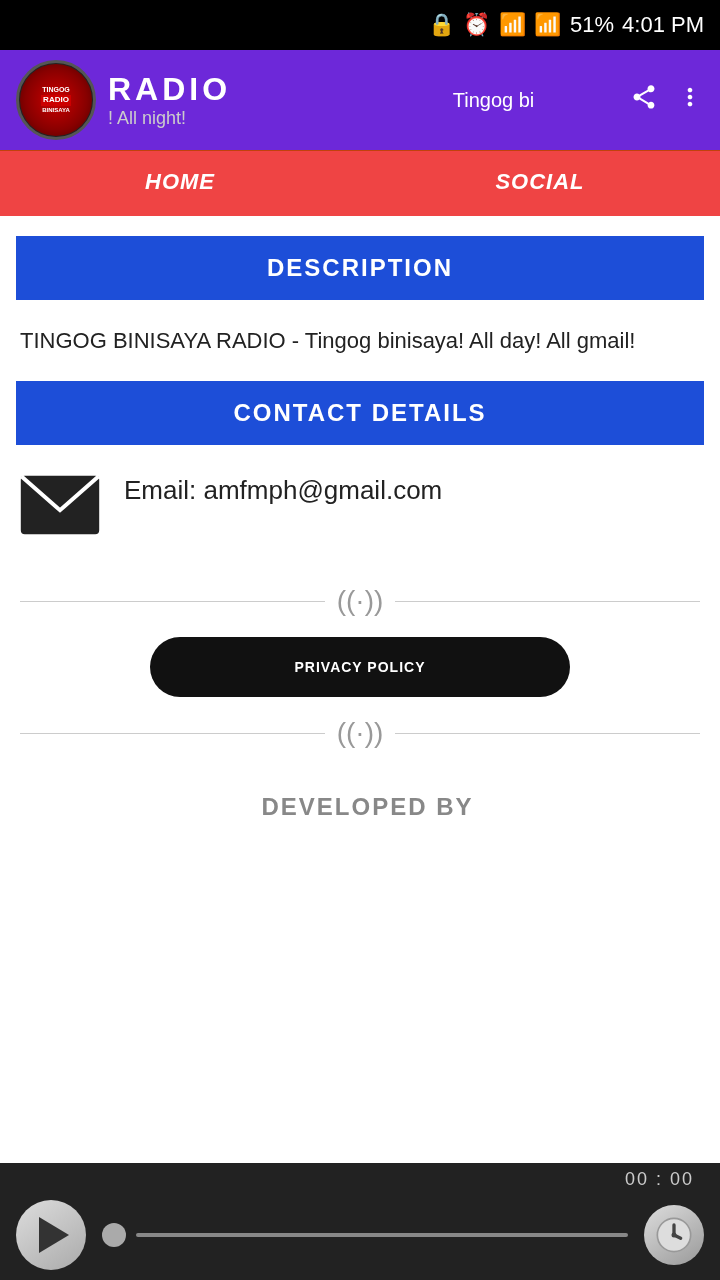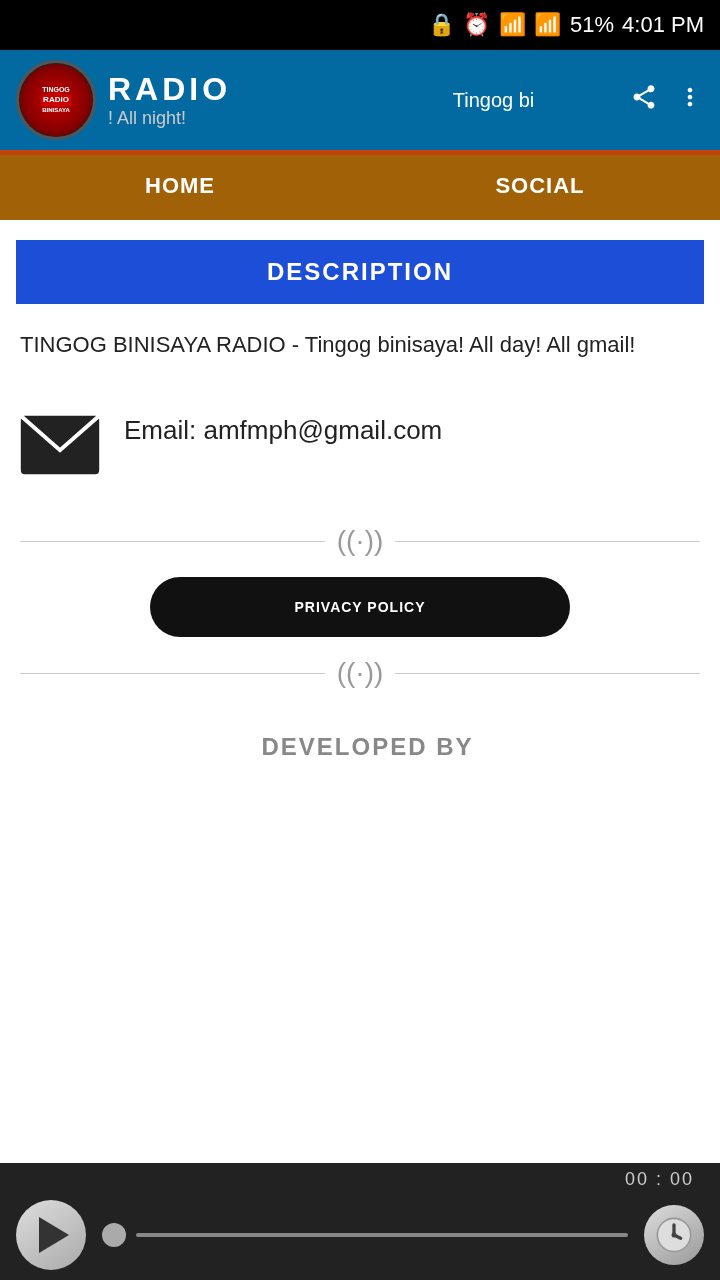--- a/index.html
+++ b/index.html
@@ -26,21 +26,21 @@
       height: 50px;
     }
     .status-icons {
       display: flex;
       align-items: center;
       gap: 8px;
     }
 
     
     .header {
-      background: #0369a1;
+      background: #6d28d9;
       display: flex;
       align-items: center;
       padding: 10px 16px;
       gap: 12px;
       height: 100px;
     }
     .logo-circle {
       width: 80px;
       height: 80px;
       border-radius: 50%;
@@ -94,23 +94,24 @@
       gap: 18px;
     }
     .share-icon, .more-icon {
       color: #fff;
       font-size: 28px;
       cursor: pointer;
     }
 
     
     .nav-tabs {
-      background: #a16207;
-      display: flex;
-      border-top: 5px solid #c2410c;
+      background: #ef4444;
+      display: flex;
+      border-top: 1px solid #c2410c;
+      font-style: italic;
     }
     .nav-tab {
       flex: 1;
       text-align: center;
       padding: 18px 0;
       color: #fff;
       font-size: 22px;
       font-weight: bold;
       letter-spacing: 1px;
       cursor: pointer;
@@ -345,20 +346,21 @@
 </div>
 
 <div class="main-content">
 
   <div class="description-section">
     <div class="section-header">DESCRIPTION</div>
     <div class="description-text">TINGOG BINISAYA RADIO - Tingog binisaya! All day! All gmail!</div>
   </div>
 
   <div class="contact-section">
+    <div class="section-header">CONTACT DETAILS</div>
     <div class="contact-content">
 
       <svg class="email-icon" viewBox="0 0 100 75" xmlns="http://www.w3.org/2000/svg">
         <rect x="2" y="2" width="96" height="71" rx="4" ry="4" fill="#222" stroke="#222" stroke-width="2"></rect>
         <polyline points="2,2 50,44 98,2" fill="none" stroke="#fff" stroke-width="5"></polyline>
       </svg>
       <span class="email-text">Email: amfmph@gmail.com</span>
     </div>
   </div>
 

